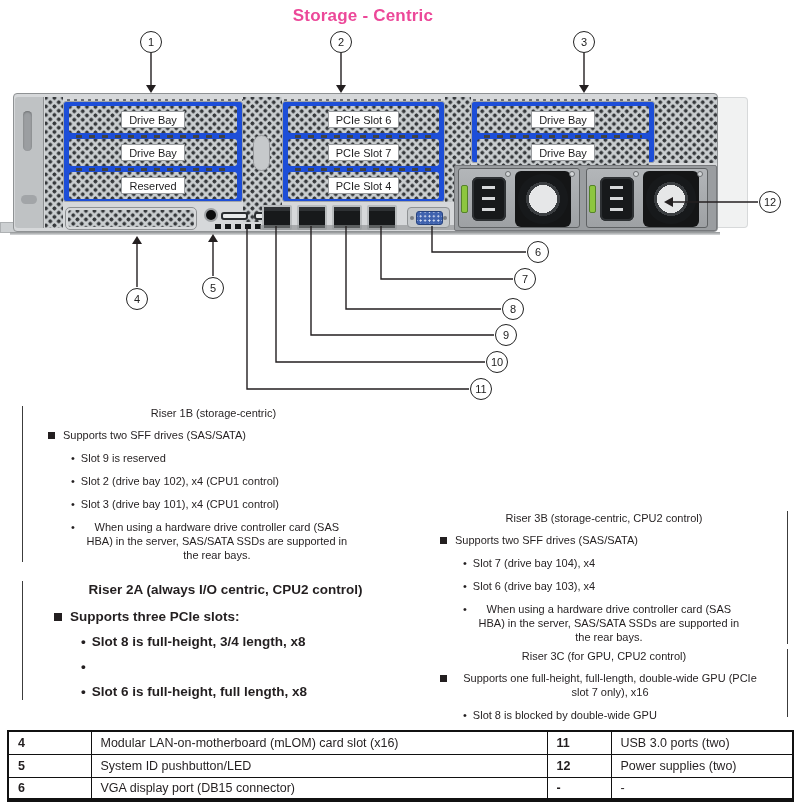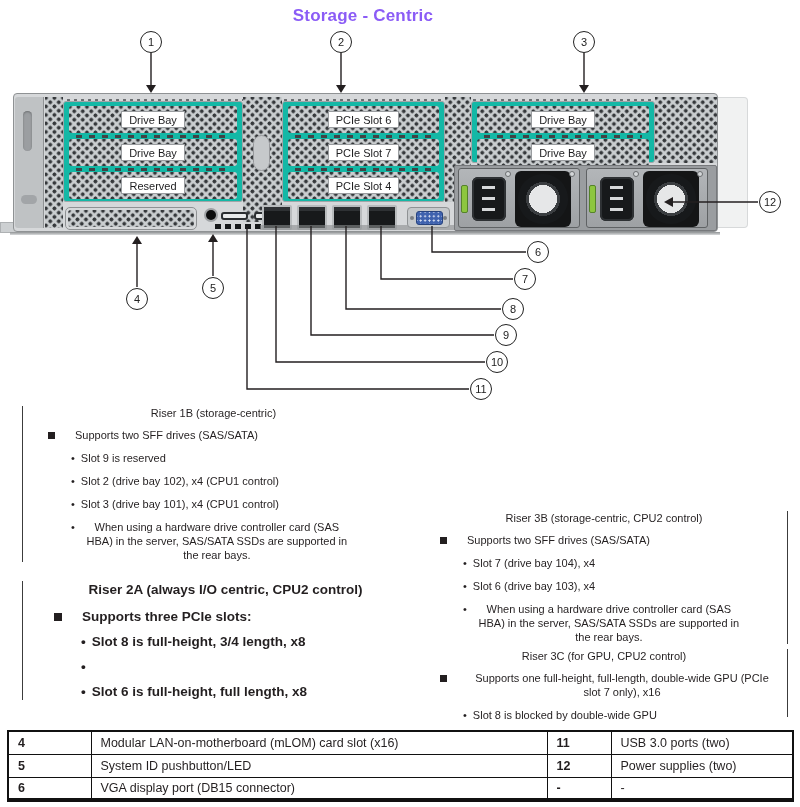--- a/index.html
+++ b/index.html
@@ -1,21 +1,21 @@
 <!DOCTYPE html>
 <html style="--psu-green: #8dc63f; --vga-blue: #3f62ae; --text: #231f20;"><head>
 <meta charset="utf-8">
 <style>
   * { box-sizing: border-box; margin: 0; padding: 0; }
   body { background:#fff; font-family:"Liberation Sans", sans-serif; color:#231f20; }
   .page { position:relative; width:800px; height:807px; background:#fff; overflow:hidden; }
 
   
   .fig-title { position:absolute; left:0; top:6px; width:726px; text-align:center;
-               font-size:17px; font-weight:bold; color:#8b5cf6; letter-spacing:.2px; }
+               font-size:17px; font-weight:bold; color:#ec4899; letter-spacing:.2px; }
 
   
   .co { position:absolute; width:22px; height:22px; background:#fff; border:1.5px solid #222;
         border-radius:50%; display:flex; align-items:center; justify-content:center;
         font-size:11px; line-height:1; color:#222; z-index:6; }
 
   
   .chassis { position:absolute; left:13px; top:93px; width:705px; height:139px;
              background:#d6d8da; border:1.5px solid #8f9294; border-radius:4px; z-index:2; }
   .rail-right { position:absolute; left:718px; top:97px; width:30px; height:131px;
@@ -35,21 +35,21 @@
          border-right:1px solid #8f9294; border-radius:3px 0 0 3px; }
   .ear .slot { position:absolute; left:8px; top:14px; width:9px; height:40px; background:#9b9ea1;
                border-radius:5px; box-shadow: inset 0 1px 2px #6f7274; }
   .ear .oval { position:absolute; left:6px; top:98px; width:16px; height:9px; background:#a2a5a8; border-radius:5px; }
 
   .ventA { position:absolute; left:31px; top:3px; width:18px; height:131px; }
   .topstrip { position:absolute; left:49px; top:1px; width:655px; height:6px;
               background-image:radial-gradient(circle,#6a6d70 1.1px, transparent 1.5px);
               background-size:7px 6px; background-position:2px 2px; }
 
-  .riser { position:absolute; top:7px; background:#14b8a6; border:1px solid #a2a5a8; border-radius:3px; }
+  .riser { position:absolute; top:7px; background:#1d4ed8; border:1px solid #a2a5a8; border-radius:3px; }
   .riser1 { left:49px;  width:180px; height:101px; }
   .riser2 { left:268px; width:163px; height:101px; }
   .riser3 { left:457px; width:184px; height:62px; }
   .divider1 { position:absolute; left:229px; top:3px; width:39px; height:125px; }
   .divider2 { position:absolute; left:431px; top:3px; width:26px; height:105px; }
   .latch { position:absolute; left:10px; top:38px; width:17px; height:36px; background:#c6c9cb;
            border:1px solid #97999c; border-radius:9px; }
   .ventR { position:absolute; left:641px; top:3px; width:62px; height:66px; }
 
   .slot-row { position:absolute; left:5px; right:5px; height:27px; border-radius:3px;
@@ -106,21 +106,21 @@
   
   svg.overlay { position:absolute; left:0; top:0; z-index:5; pointer-events:none; }
 
   
   .tblock { position:absolute; color:#231f20;text-align:center; }
   .bl { border-left:1.5px solid #3c3c3c; padding-left:6px; }
   .br { border-right:1.5px solid #3c3c3c; }
   .small { font-size:11px; line-height:14px; }
   .large { font-size:13.5px; line-height:17px; font-weight:bold; }
   .tb-title { white-space:nowrap; }
-  .li1 { display:flex; gap:20px; }
+  .li1 { display:flex; gap:8px; }
   .small .li1 { margin:8px 0 0 19px; } .large .li1 { margin:10px 0 0 25px; }
   .sq { flex:none; width:7px; height:7px; background:#231f20; margin-top:3.5px; }
   .large .sq { width:8px; height:8px; margin-top:4.5px; }
   .li2 { display:flex; gap:6px; }
   .small .li2 { margin:9px 0 0 42px; } .large .li2 { margin:8px 0 0 52px; }
   .li2 .tx { max-width:272px; } .li1 .tx1 { max-width:310px; }
 
   
   table.legend { position:absolute; left:7px; top:730px; width:785px; border-collapse:collapse;
                  table-layout:fixed; font-size:12.5px; }

